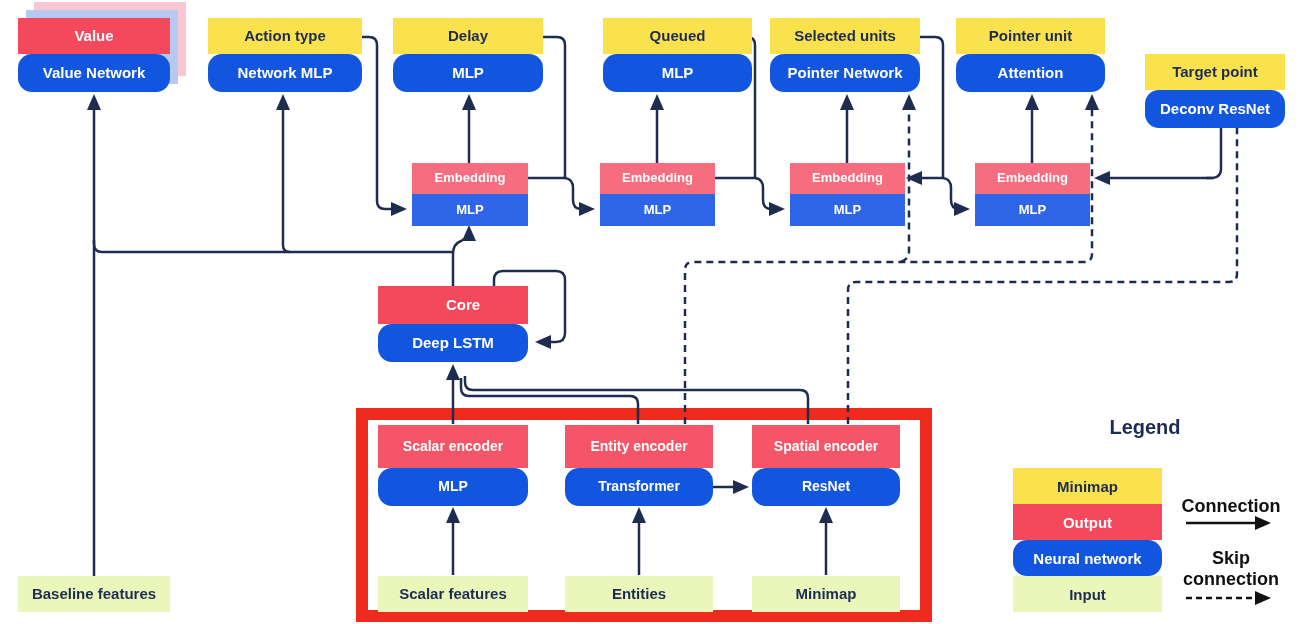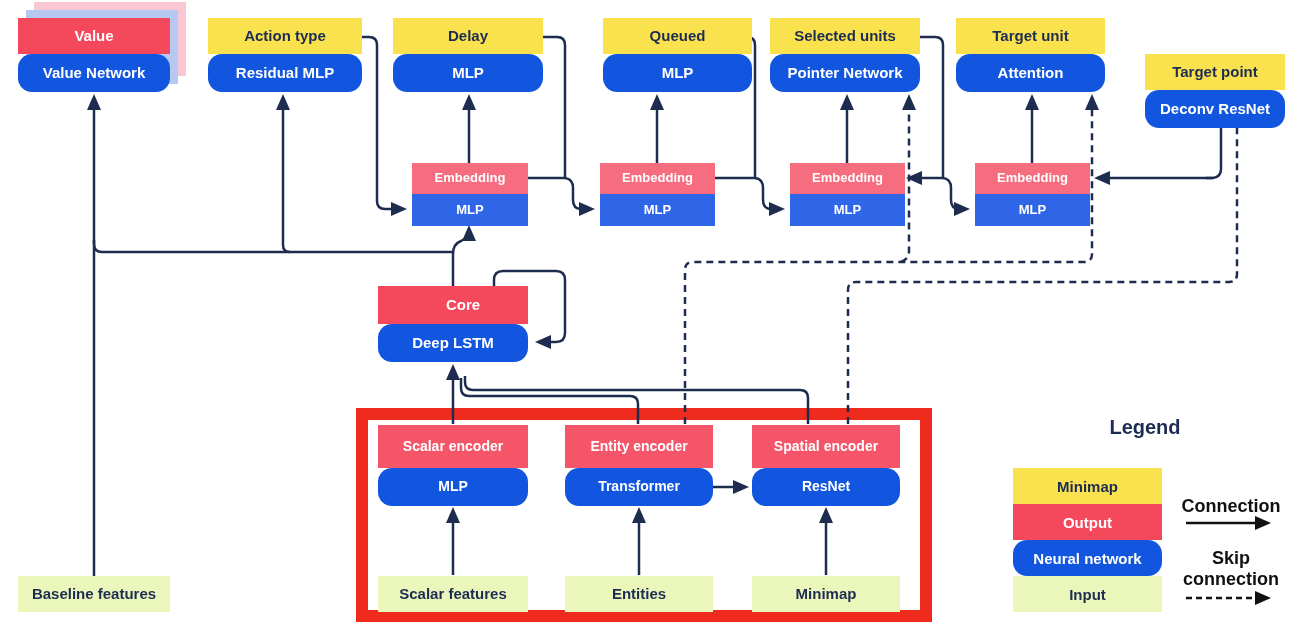--- a/index.html
+++ b/index.html
@@ -105,36 +105,36 @@
 
   <div class="shadow-card sh-pink" style="left:34px;top:2px;"></div>
   <div class="shadow-card sh-blue" style="left:26px;top:10px;"></div>
 
   <div class="stack" style="left:18px;top:18px;width:152px;">
     <div class="cell redtop h-top">Value</div>
     <div class="cell blue h-bot">Value Network</div>
   </div>
   <div class="stack" style="left:208px;top:18px;width:154px;">
     <div class="cell yellow h-top">Action type</div>
-    <div class="cell blue h-bot">Residual MLP</div>
+    <div class="cell blue h-bot">Network MLP</div>
   </div>
   <div class="stack" style="left:393px;top:18px;width:150px;">
     <div class="cell yellow h-top">Delay</div>
     <div class="cell blue h-bot">MLP</div>
   </div>
   <div class="stack" style="left:583px;top:18px;width:149px;margin-left:20px;">
     <div class="cell yellow h-top">Queued</div>
     <div class="cell blue h-bot">MLP</div>
   </div>
   <div class="stack" style="left:770px;top:18px;width:150px;">
     <div class="cell yellow h-top">Selected units</div>
     <div class="cell blue h-bot">Pointer Network</div>
   </div>
   <div class="stack" style="left:956px;top:18px;width:149px;">
-    <div class="cell yellow h-top">Target unit</div>
+    <div class="cell yellow h-top">Pointer unit</div>
     <div class="cell blue h-bot">Attention</div>
   </div>
   <div class="stack" style="left:1145px;top:18px;width:140px;margin-top:36px;">
     <div class="cell yellow h-top">Target point</div>
     <div class="cell blue h-bot">Deconv ResNet</div>
   </div>
 
   <div class="stack" style="left:412px;top:163px;width:116px;">
     <div class="cell embed-top e-top">Embedding</div>
     <div class="cell embed-bot e-bot">MLP</div>

